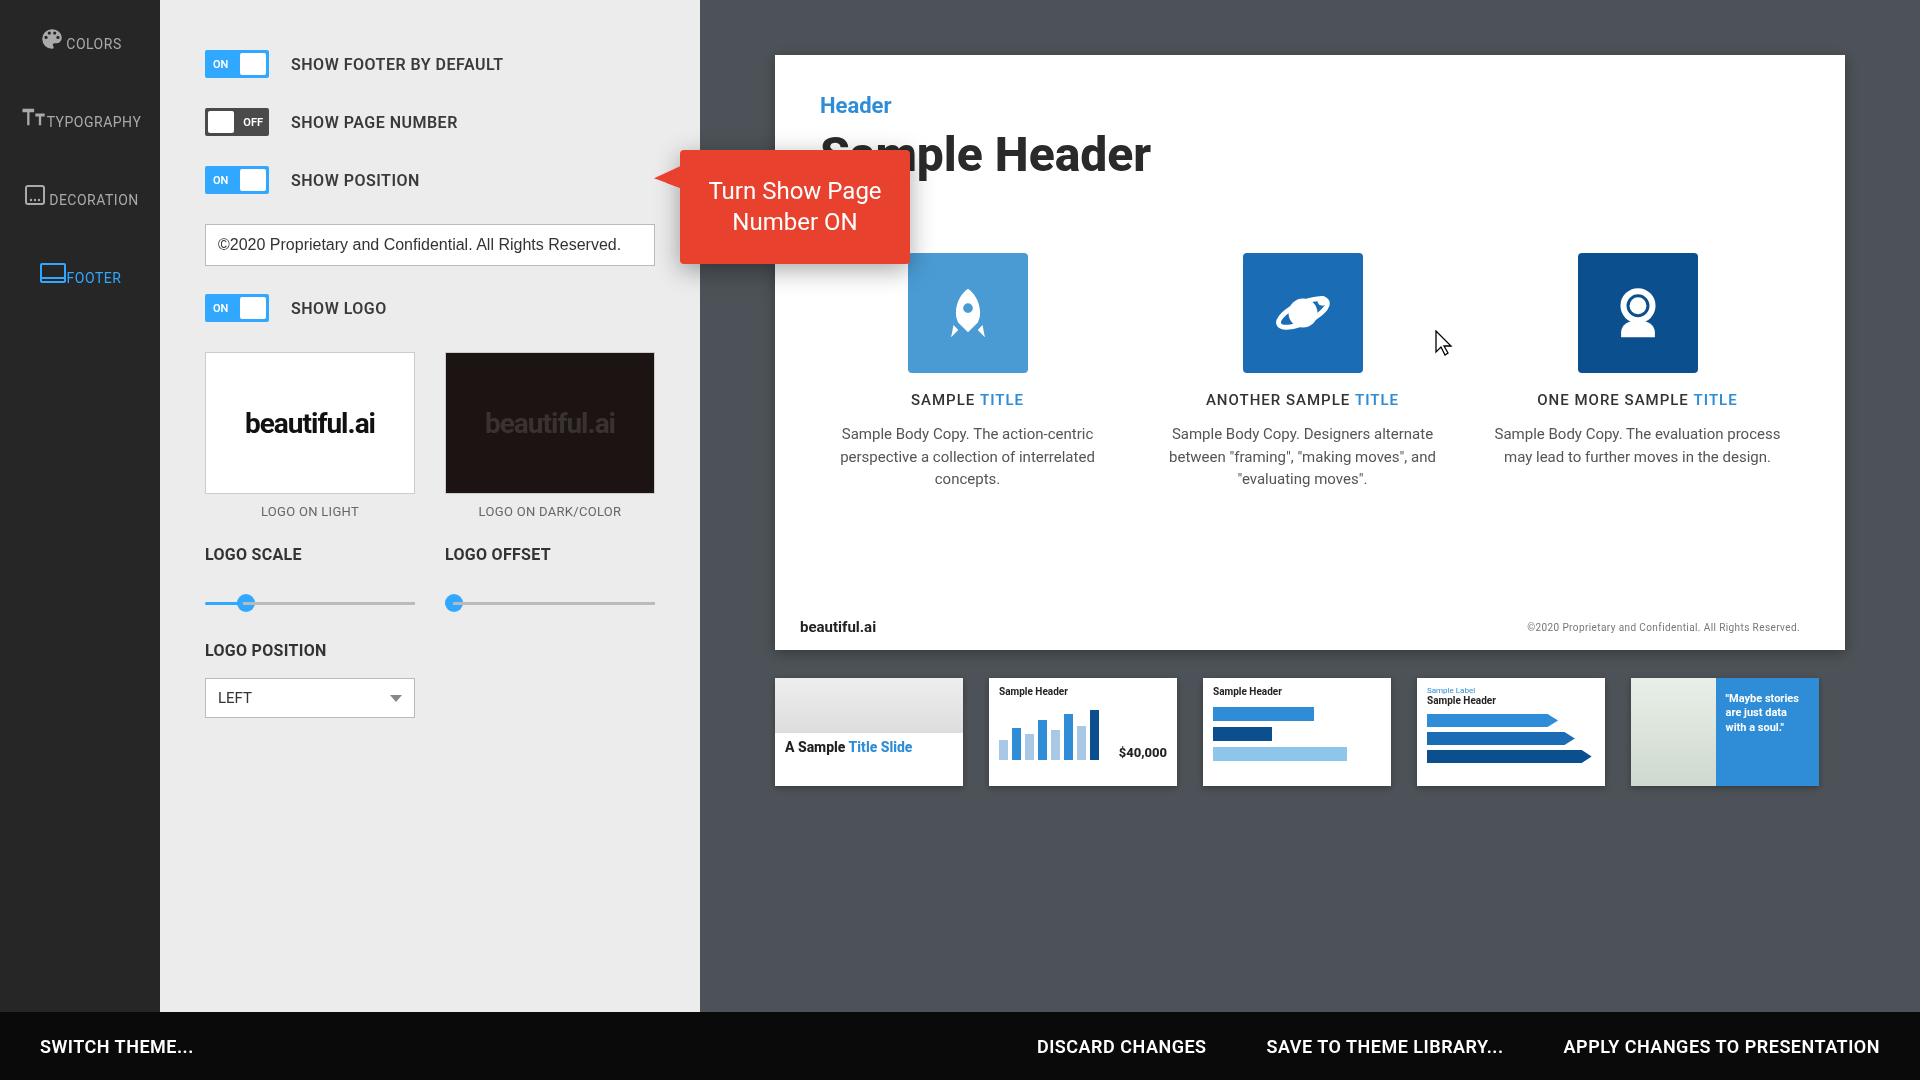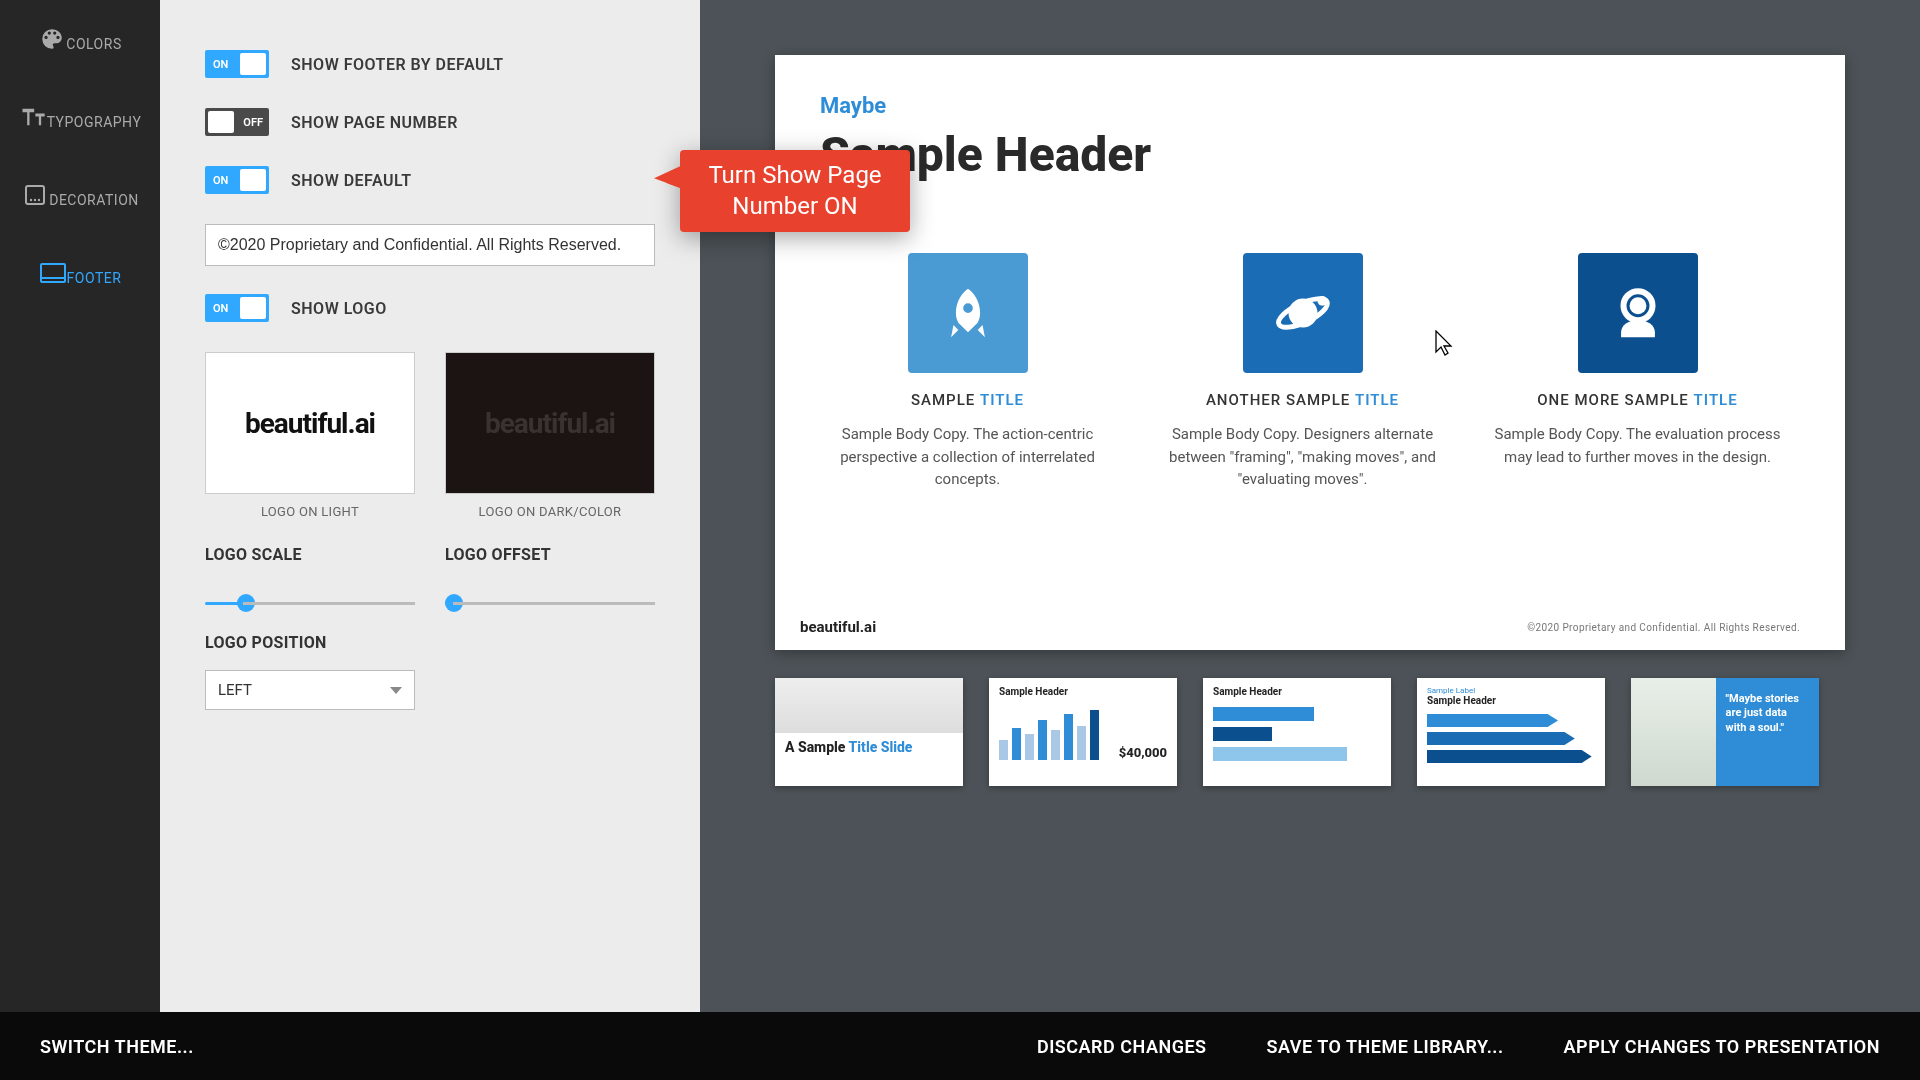--- a/index.html
+++ b/index.html
@@ -21,39 +21,39 @@
   .toggle-knob { width: 26px; height: 22px; background: #fff; border-radius: 2px; position: absolute; }
   .toggle.on .toggle-knob { right: 3px; }
   .toggle.off .toggle-knob { left: 3px; }
   .toggle-text { color: #fff; font-size: 11px; font-weight: 600; position: absolute; }
   .toggle.on .toggle-text { left: 8px; }
   .toggle.off .toggle-text { right: 6px; }
   .setting-label { margin-left: 22px; font-size: 16px; font-weight: 600; color: #3a3a3a; letter-spacing: 0.5px; }
 
   .text-input { width: 100%; height: 42px; border: 1px solid #bbb; padding: 0 12px; font-size: 16px; background: #fff; color: #333; margin-bottom: 28px; }
 
-  .callout { position: absolute; left: 520px; top: 150px; background: #e8412e; color: #fff; padding: 10px 24px; font-size: 24px; text-align: center; border-radius: 4px; width: 230px; line-height: 1.3; box-shadow: 0 6px 24px rgba(0,0,0,.35); z-index: 50;}
+  .callout { position: absolute; left: 520px; top: 150px; background: #e8412e; color: #fff; padding: 26px 24px; font-size: 24px; text-align: center; border-radius: 4px; width: 230px; line-height: 1.3; box-shadow: 0 6px 24px rgba(0,0,0,.35); z-index: 50;}
   .callout::before { content: ''; position: absolute; left: -22px; top: 6px; border: 14px solid transparent; border-right-color: #e8412e; border-bottom-color: #e8412e; transform: rotate(20deg);}
 
   .logo-boxes { display: flex; gap: 30px; margin-bottom: 10px; }
   .logo-box { width: 210px; height: 142px; border: 1px solid #ccc; display: flex; align-items: center; justify-content: center; font-size: 28px; font-weight: 700; cursor: pointer; }
   .logo-box.light { background: #fff; color: #111; }
   .logo-box.dark { background: #1b1412; color: #3a3230; }
   .logo-caption-row { display: flex; gap: 30px; margin-bottom: 26px; }
   .logo-caption { width: 210px; text-align: center; font-size: 13px; color: #666; letter-spacing: 0.3px;}
 
   .slider-row { display: flex; gap: 30px; margin-bottom: 10px;}
   .slider-group { width: 210px; }
   .slider-label { font-size: 16px; font-weight: 700; color: #333; margin-bottom: 38px; letter-spacing: .3px;}
   .slider-track { height: 3px; background: #31a8ff; position: relative; border-radius: 2px;}
   .slider-track.gray-right::after { content: ''; position: absolute; right:0; top:0; bottom:0; width: 82%; background: #bbb;}
   .slider-track.gray-right2::after { content: ''; position: absolute; right:0; top:0; bottom:0; width: 96%; background: #bbb;}
   .slider-thumb { width: 18px; height: 18px; background: #31a8ff; border-radius: 50%; position: absolute; top: -8px; cursor: pointer;}
 
-  .section-label { font-size: 16px; font-weight: 700; color: #333; margin: 28px 0 18px; letter-spacing: .3px;}
+  .section-label { font-size: 16px; font-weight: 700; color: #333; margin: 36px 0 18px; letter-spacing: .3px;}
   .select-box { width: 210px; height: 40px; border: 1px solid #bbb; background: #fff; display: flex; align-items: center; justify-content: space-between; padding: 8px 12px; font-size: 15px; color: #333; cursor: pointer;}
   .chev { width: 0; height: 0; border-left: 6px solid transparent; border-right: 6px solid transparent; border-top: 7px solid #888;}
 
   .preview-area { flex: 1; background: #4c5257; padding: 55px 75px 30px 75px; display: flex; flex-direction: column; position: relative;}
   .slide { background: #fff; width: 100%; height: 595px; padding: 38px 60px 30px 45px; position: relative; box-shadow: 0 3px 12px rgba(0,0,0,.3);}
   .slide-label { color: #2e8dd6; font-size: 22px; font-weight: 700; margin-bottom: 8px;}
   .slide-header { font-size: 48px; font-weight: 800; color: #2a2a2a; margin-bottom: 70px;}
   .cards { display: flex; justify-content: space-around; gap: 40px;}
   .card { flex:1; text-align:center; display:flex; flex-direction:column; align-items:center;}
   .card-icon { width: 120px; height: 120px; border-radius: 4px; display:flex; align-items:center; justify-content:center; margin-bottom: 18px;}
@@ -136,21 +136,21 @@
           <span class="toggle-text">OFF</span>
           <div class="toggle-knob"></div>
         </div>
       <span class="setting-label">SHOW PAGE NUMBER</span>
     </div>
     <div class="setting-row">
       <div class="toggle on">
           <span class="toggle-text">ON</span>
           <div class="toggle-knob"></div>
         </div>
-      <span class="setting-label">SHOW DEFAULT</span>
+      <span class="setting-label">SHOW POSITION</span>
     </div>
     <input class="text-input" value="©2020 Proprietary and Confidential. All Rights Reserved." style="">
     <div class="setting-row">
       <div class="toggle on">
           <span class="toggle-text">ON</span>
           <div class="toggle-knob"></div>
         </div>
       <span class="setting-label">SHOW LOGO</span>
     </div>
 
@@ -186,21 +186,21 @@
     <div class="select-box">
       <span>LEFT</span>
       <span class="chev"></span>
     </div>
 
     <div class="callout">Turn Show Page Number ON</div>
   </div>
 
   <div class="preview-area">
     <div class="slide">
-      <div class="slide-label">Maybe</div>
+      <div class="slide-label">Header</div>
       <div class="slide-header">Sample Header</div>
       <div class="cards">
         <div class="card">
           <div class="card-icon c1">
             <svg width="58" height="58" viewBox="0 0 24 24" fill="#fff">
                 <path d="M12 2c3 2 5 6 5 10 0 2-.5 3-1 4l-4 4-4-4c-.5-1-1-2-1-4 0-4 2-8 5-10zm0 6a2 2 0 1 0 0 4 2 2 0 0 0 0-4zM6 17l2 2-3 3 1-5zm12 0l1 5-3-3 2-2z"></path>
               </svg>
           </div>
           <div class="card-title"><span>SAMPLE </span><span class="accent">TITLE</span></div>
           <div class="card-body">Sample Body Copy. The action-centric perspective a collection of interrelated concepts.</div>

